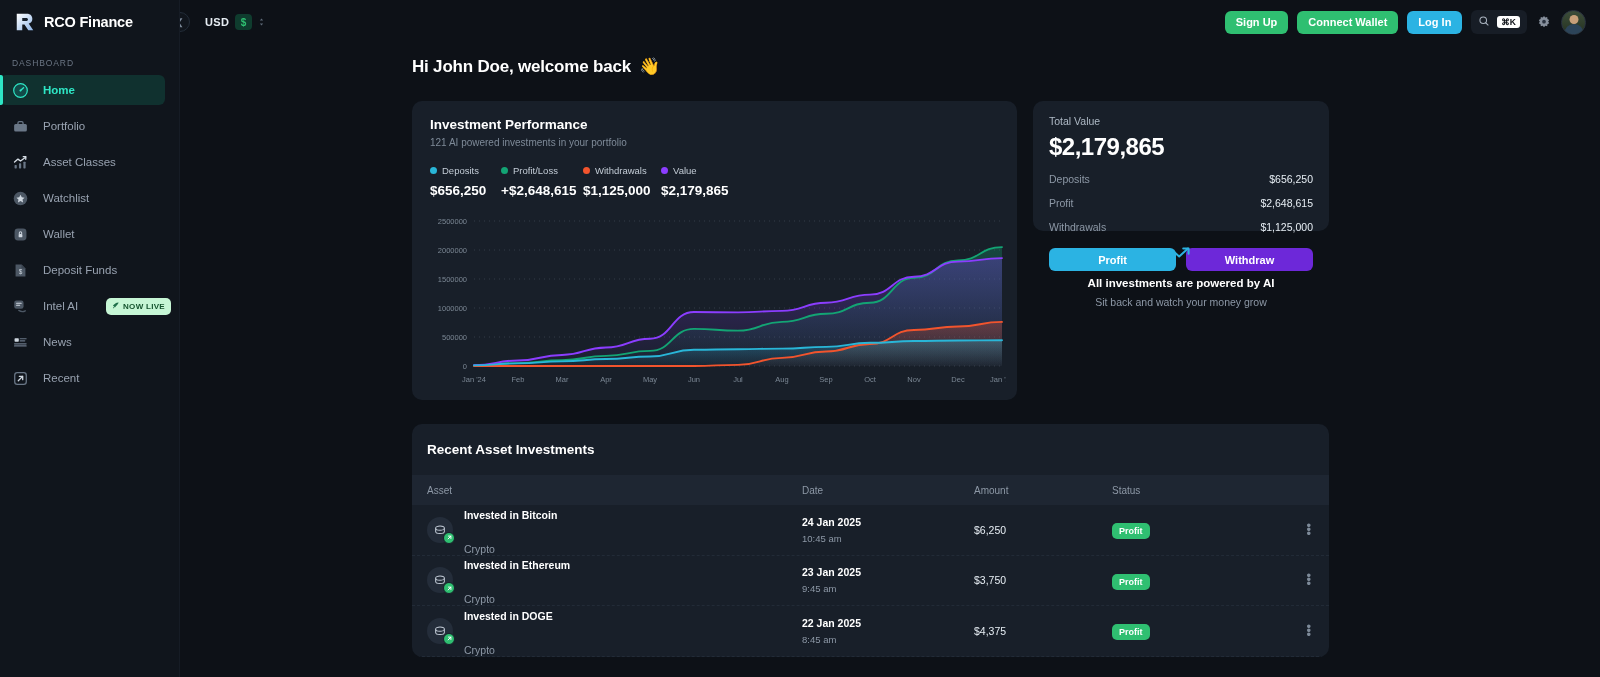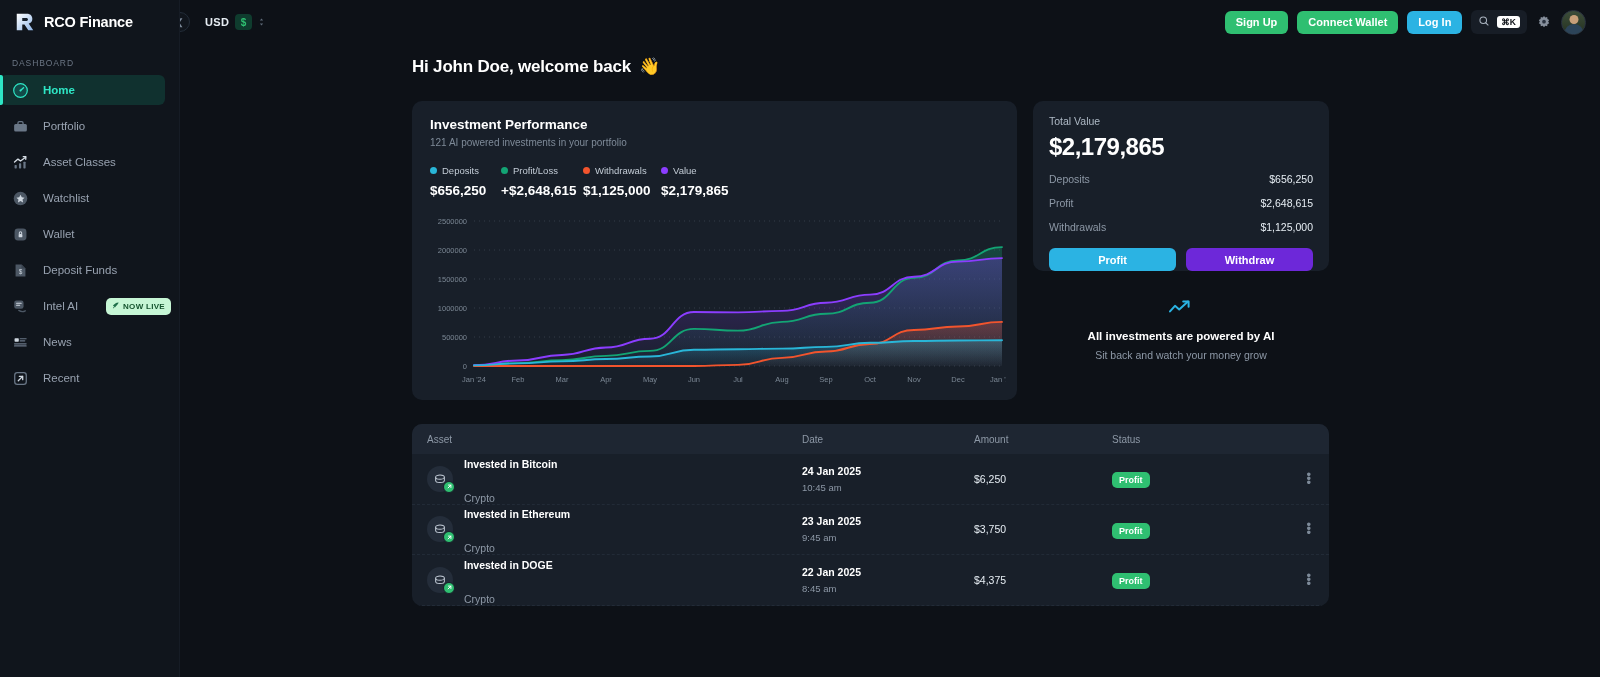--- a/index.html
+++ b/index.html
@@ -121,36 +121,36 @@
   .legend-col:nth-child(1) { width: 71px; }
   .legend-col:nth-child(2) { width: 82px; }
   .legend-col:nth-child(3) { width: 78px; }
   .legend-head { display: flex; align-items: center; gap: 5px; }
   .dot { width: 7px; height: 7px; border-radius: 50%; flex: 0 0 7px; }
   .legend-label { font-size: 9.5px; color: #c3ccd6; }
   .legend-val { font-size: 13.5px; font-weight: bold; color: #ffffff; margin-top: 7px; white-space: nowrap; }
   .chart-wrap { position: absolute; left: 14px; top: 112px; width: 580px; height: 175px; }
 
   
-  .total-card { width: 296px; height: 170px; padding: 14px 16px; }
+  .total-card { width: 296px; height: 130px; padding: 14px 16px; }
   .tv-label { font-size: 10.5px; color: #aeb9c5; }
   .tv-amount { font-size: 24px; font-weight: bold; color: #ffffff; margin-top: 6px; letter-spacing: -.5px; }
   .tv-row { display: flex; justify-content: space-between; margin-top: 12px; }
   .tv-row:first-of-type { margin-top: 16px; }
   .tv-k { font-size: 10.5px; color: #8d98a6; }
   .tv-v { font-size: 10.5px; color: #e6edf3; }
   .tv-btns { display: flex; gap: 10px; margin-top: 15px; }
   .tv-btn {
     flex: 1; height: 23px; border-radius: 6px; border: none; cursor: pointer;
     font-size: 11px; font-weight: bold; color: #fff; font-family: inherit;
   }
   .tv-deposit { background: #2bb3e3; }
   .tv-withdraw { background: #6d28d9; }
 
-  .ai-note { width: 296px; text-align: center; padding-top: 28px; }
+  .ai-note { width: 296px; text-align: center; padding-top: 15px; }
   .ai-note svg { display: block; margin: 0 auto; }
   .ai-title { font-size: 11.5px; font-weight: bold; color: #ffffff; margin-top: 15px; }
   .ai-sub { font-size: 10.5px; color: #8d98a6; margin-top: 7px; }
 
   
   .table-card {
     margin: 24px 0 0 232px; width: 917px;
     background: #181f29; border-radius: 10px; overflow: hidden;
   }
   .table-title { font-size: 13.5px; font-weight: bold; color: #ffffff; padding: 18px 0 18px 15px; }
@@ -499,20 +499,21 @@
                 <path d="M15.2 2.4H20.6V7.8" fill="none" stroke="#2bb3e3" stroke-width="2" stroke-linecap="round" stroke-linejoin="round"></path>
               </svg>
           </span>
           <div class="ai-title">All investments are powered by AI</div>
           <div class="ai-sub">Sit back and watch your money grow</div>
         </div>
       </div>
     </div>
 
     <section class="table-card">
+      <div class="table-title">Recent Asset Investments</div>
       <div class="t-head">
         <div class="c-asset">Asset</div>
         <div class="c-date">Date</div>
         <div class="c-amt">Amount</div>
         <div class="c-stat">Status</div>
         <div class="c-menu"></div>
       </div>
 
       <div class="t-row">
         <div class="c-asset asset-cell">

